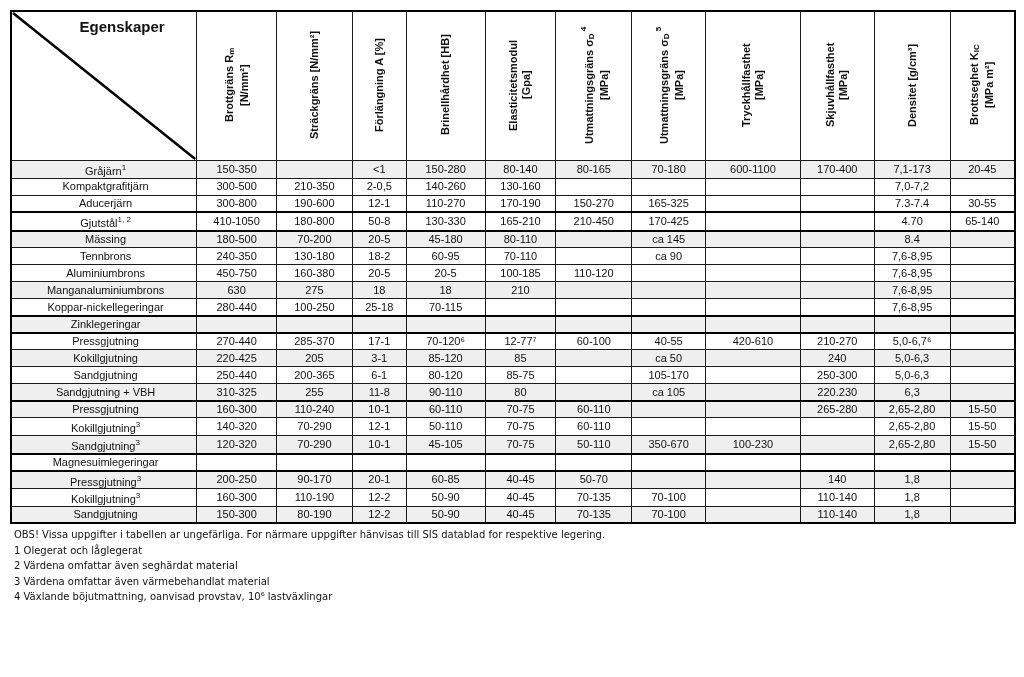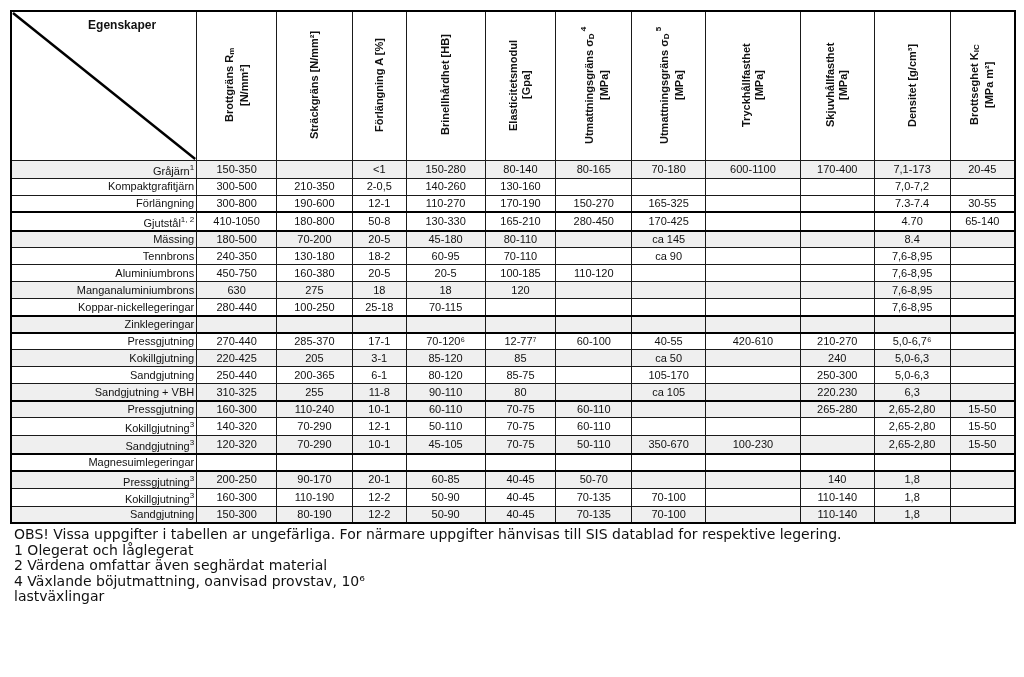--- a/index.html
+++ b/index.html
@@ -25,21 +25,21 @@
     background: #fff;
     vertical-align: middle;
     height: 148px;
     padding: 0;
   }
   th.corner { position: relative; }
   th.corner svg { position: absolute; left: 0; top: 0; width: 100%; height: 100%; display: block; }
   .corner-label {
     position: absolute; top: 6px; left: 0; right: 10px;
     text-align: center; padding-left: 46px;
-    font-weight: 700; font-size: 12px;
+    font-weight: 700; font-size: 15px;
   }
   .vtext {
     writing-mode: vertical-rl;
     transform: rotate(180deg);
     height: 138px;
     margin: 4px auto 6px auto;
     font-weight: 700;
     font-size: 11px;
     line-height: 13px;
     white-space: nowrap;
@@ -48,29 +48,29 @@
 
   tbody td {
     height: 17px;
     font-size: 11px;
     line-height: 13px;
     text-align: center;
     padding: 0 2px;
     white-space: nowrap;
     overflow: hidden;
   }
-  tbody td.name { text-align: right; padding-left: 5px; }
+  tbody td.name { text-align: center; padding-left: 5px; }
   tbody td.name sup { font-size: 8px; }
   tr.shade td { background: #efefef; }
   tr.thick td { border-top: 2px solid #000; }
 
   .footnotes {
     margin: 3px 0 0 4px;
     font-family: "DejaVu Sans", sans-serif;
-    font-size: 14px;
+    font-size: 10px;
     line-height: 15.5px;
   }
   .notes-row { display: flex; gap: 28px; }
   .notes-left { width: 377px; flex: 0 0 377px; }
   .notes-right { flex: 1; }
 </style>
 </head>
 <body>
 
 <div class="page">
@@ -155,41 +155,41 @@
           <td>140-260</td>
           <td>130-160</td>
           <td></td>
           <td></td>
           <td></td>
           <td></td>
           <td>7,0-7,2</td>
           <td></td>
         </tr>
         <tr>
-          <td class="name">Förlängning</td>
+          <td class="name">Aducerjärn</td>
           <td>300-800</td>
           <td>190-600</td>
           <td>12-1</td>
           <td>110-270</td>
           <td>170-190</td>
           <td>150-270</td>
           <td>165-325</td>
           <td></td>
           <td></td>
           <td>7.3-7.4</td>
           <td>30-55</td>
         </tr>
         <tr class="thick">
           <td class="name">Gjutstål<sup>1, 2</sup></td>
           <td>410-1050</td>
           <td>180-800</td>
           <td>50-8</td>
           <td>130-330</td>
           <td>165-210</td>
-          <td>280-450</td>
+          <td>210-450</td>
           <td>170-425</td>
           <td></td>
           <td></td>
           <td>4.70</td>
           <td>65-140</td>
         </tr>
         <tr class="shade thick">
           <td class="name">Mässing</td>
           <td>180-500</td>
           <td>70-200</td>
@@ -230,21 +230,21 @@
           <td></td>
           <td>7,6-8,95</td>
           <td></td>
         </tr>
         <tr class="shade">
           <td class="name">Manganaluminiumbrons</td>
           <td>630</td>
           <td>275</td>
           <td>18</td>
           <td>18</td>
-          <td>120</td>
+          <td>210</td>
           <td></td>
           <td></td>
           <td></td>
           <td></td>
           <td>7,6-8,95</td>
           <td></td>
         </tr>
         <tr>
           <td class="name">Koppar-nickellegeringar</td>
           <td>280-440</td>
@@ -429,17 +429,18 @@
         </tr>
       </tbody>
   </table>
 
   <div class="footnotes">
     <div class="obs">OBS! Vissa uppgifter i tabellen ar ungefärliga. For närmare uppgifter hänvisas till SIS datablad for respektive legering.</div>
     <div class="notes-row">
       <div class="notes-left">
           <div>1 Olegerat och låglegerat</div>
           <div>2 Värdena omfattar även seghärdat material</div>
+          <div>3 Värdena omfattar även värmebehandlat material</div>
           <div>4 Växlande böjutmattning, oanvisad provstav, 10⁶ lastväxlingar</div>
         </div>
     </div>
   </div>
 </div>
 
 </body></html>

